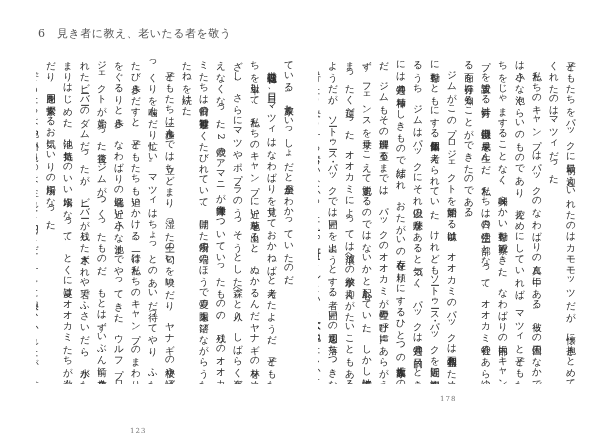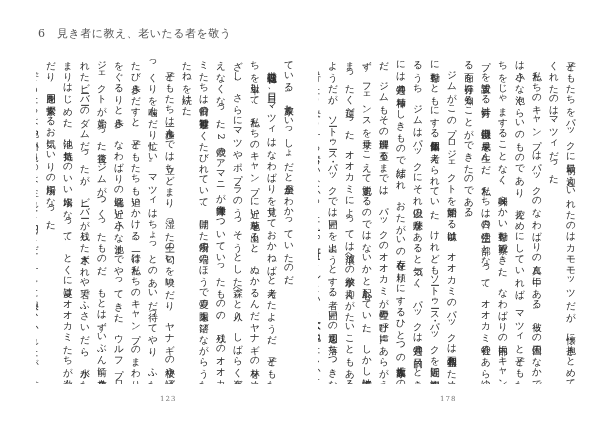--- a/index.html
+++ b/index.html
@@ -11,21 +11,21 @@
   .page { position: absolute; top: 54px; height: 330px; }
   .page.right { left: 318px; width: 262px; }
   .page.left { left: 36px; width: 262px; }
   .text { writing-mode: vertical-rl; height: 330px; width: 100%;
           font-size: 9.6px; line-height: 17px; letter-spacing: 0.3px;
           text-align: justify; overflow: hidden; }
   .text p { margin: 0; text-indent: 0; }
   .text p.indent { text-indent: 1em; }
   .folio { position: absolute; top: 395px; font-size: 7px; color: #777;
            letter-spacing: 1px; }
-  .folio.left { left: 160px; }
+  .folio.left { left: 130px; margin-top: 32px; }
   .folio.right { left: 440px; }
 </style>
 </head>
 <body>
 
 <div class="spread">
 
   <div class="running-head">6　見き者に教え、老いたる者を敬う</div>
 
   <div class="page right">

